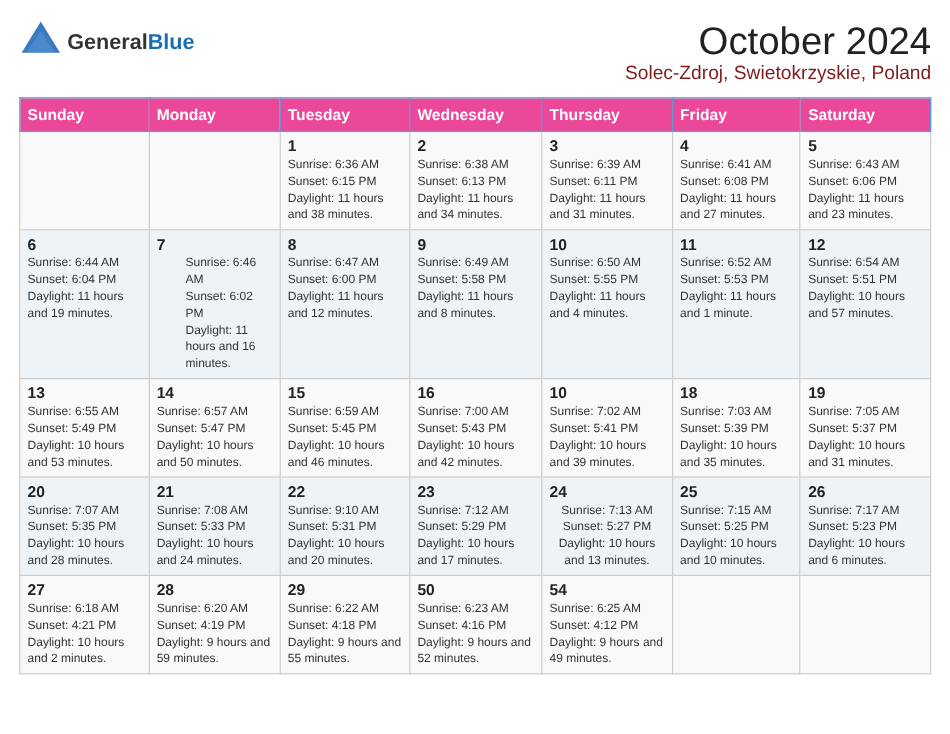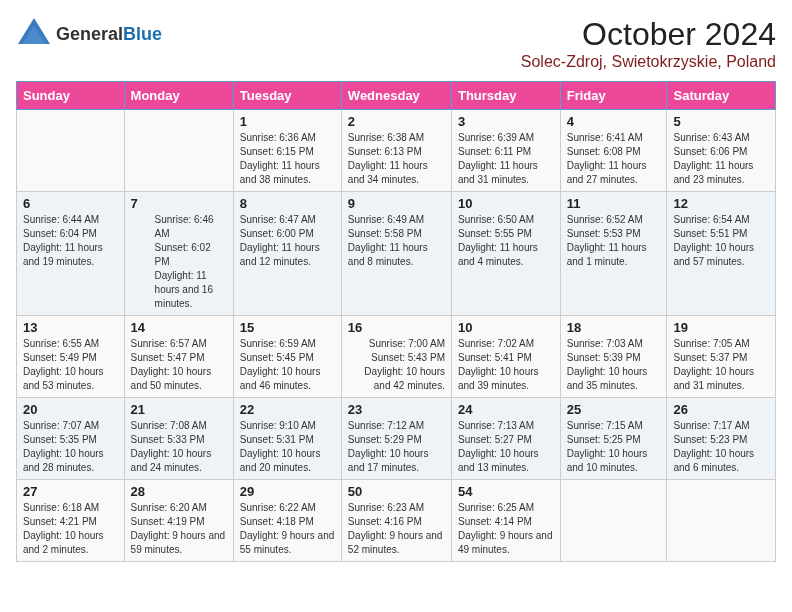--- a/index.html
+++ b/index.html
@@ -204,21 +204,21 @@
 Daylight: 10 hours and 50 minutes.</div>
         </td>
         <td>
           <span class="day-number">15</span>
           <div class="day-info" style="white-space: pre-line;">Sunrise: 6:59 AM
 Sunset: 5:45 PM
 Daylight: 10 hours and 46 minutes.</div>
         </td>
         <td>
           <span class="day-number">16</span>
-          <div class="day-info" style="white-space: pre-line; text-align: right;">Sunrise: 7:00 AM
+          <div class="day-info" style="white-space: pre-line;">Sunrise: 7:00 AM
 Sunset: 5:43 PM
 Daylight: 10 hours and 42 minutes.</div>
         </td>
         <td>
           <span class="day-number">10</span>
           <div class="day-info" style="white-space: pre-line;">Sunrise: 7:02 AM
 Sunset: 5:41 PM
 Daylight: 10 hours and 39 minutes.</div>
         </td>
         <td>
@@ -254,21 +254,21 @@
 Daylight: 10 hours and 20 minutes.</div>
         </td>
         <td>
           <span class="day-number">23</span>
           <div class="day-info" style="white-space: pre-line;">Sunrise: 7:12 AM
 Sunset: 5:29 PM
 Daylight: 10 hours and 17 minutes.</div>
         </td>
         <td>
           <span class="day-number">24</span>
-          <div class="day-info" style="white-space: pre-line;">Sunrise: 7:13 AM
+          <div class="day-info" style="white-space: pre-line; text-align: center;">Sunrise: 7:13 AM
 Sunset: 5:27 PM
 Daylight: 10 hours and 13 minutes.</div>
         </td>
         <td>
           <span class="day-number">25</span>
           <div class="day-info" style="white-space: pre-line;">Sunrise: 7:15 AM
 Sunset: 5:25 PM
 Daylight: 10 hours and 10 minutes.</div>
         </td>
         <td>
@@ -299,20 +299,20 @@
         </td>
         <td>
           <span class="day-number">50</span>
           <div class="day-info" style="white-space: pre-line;">Sunrise: 6:23 AM
 Sunset: 4:16 PM
 Daylight: 9 hours and 52 minutes.</div>
         </td>
         <td>
           <span class="day-number">54</span>
           <div class="day-info" style="white-space: pre-line;">Sunrise: 6:25 AM
-Sunset: 4:14 PM
+Sunset: 4:12 PM
 Daylight: 9 hours and 49 minutes.</div>
         </td>
         <td></td>
         <td></td>
       </tr>
     </tbody>
 </table>
 
 </body></html>

